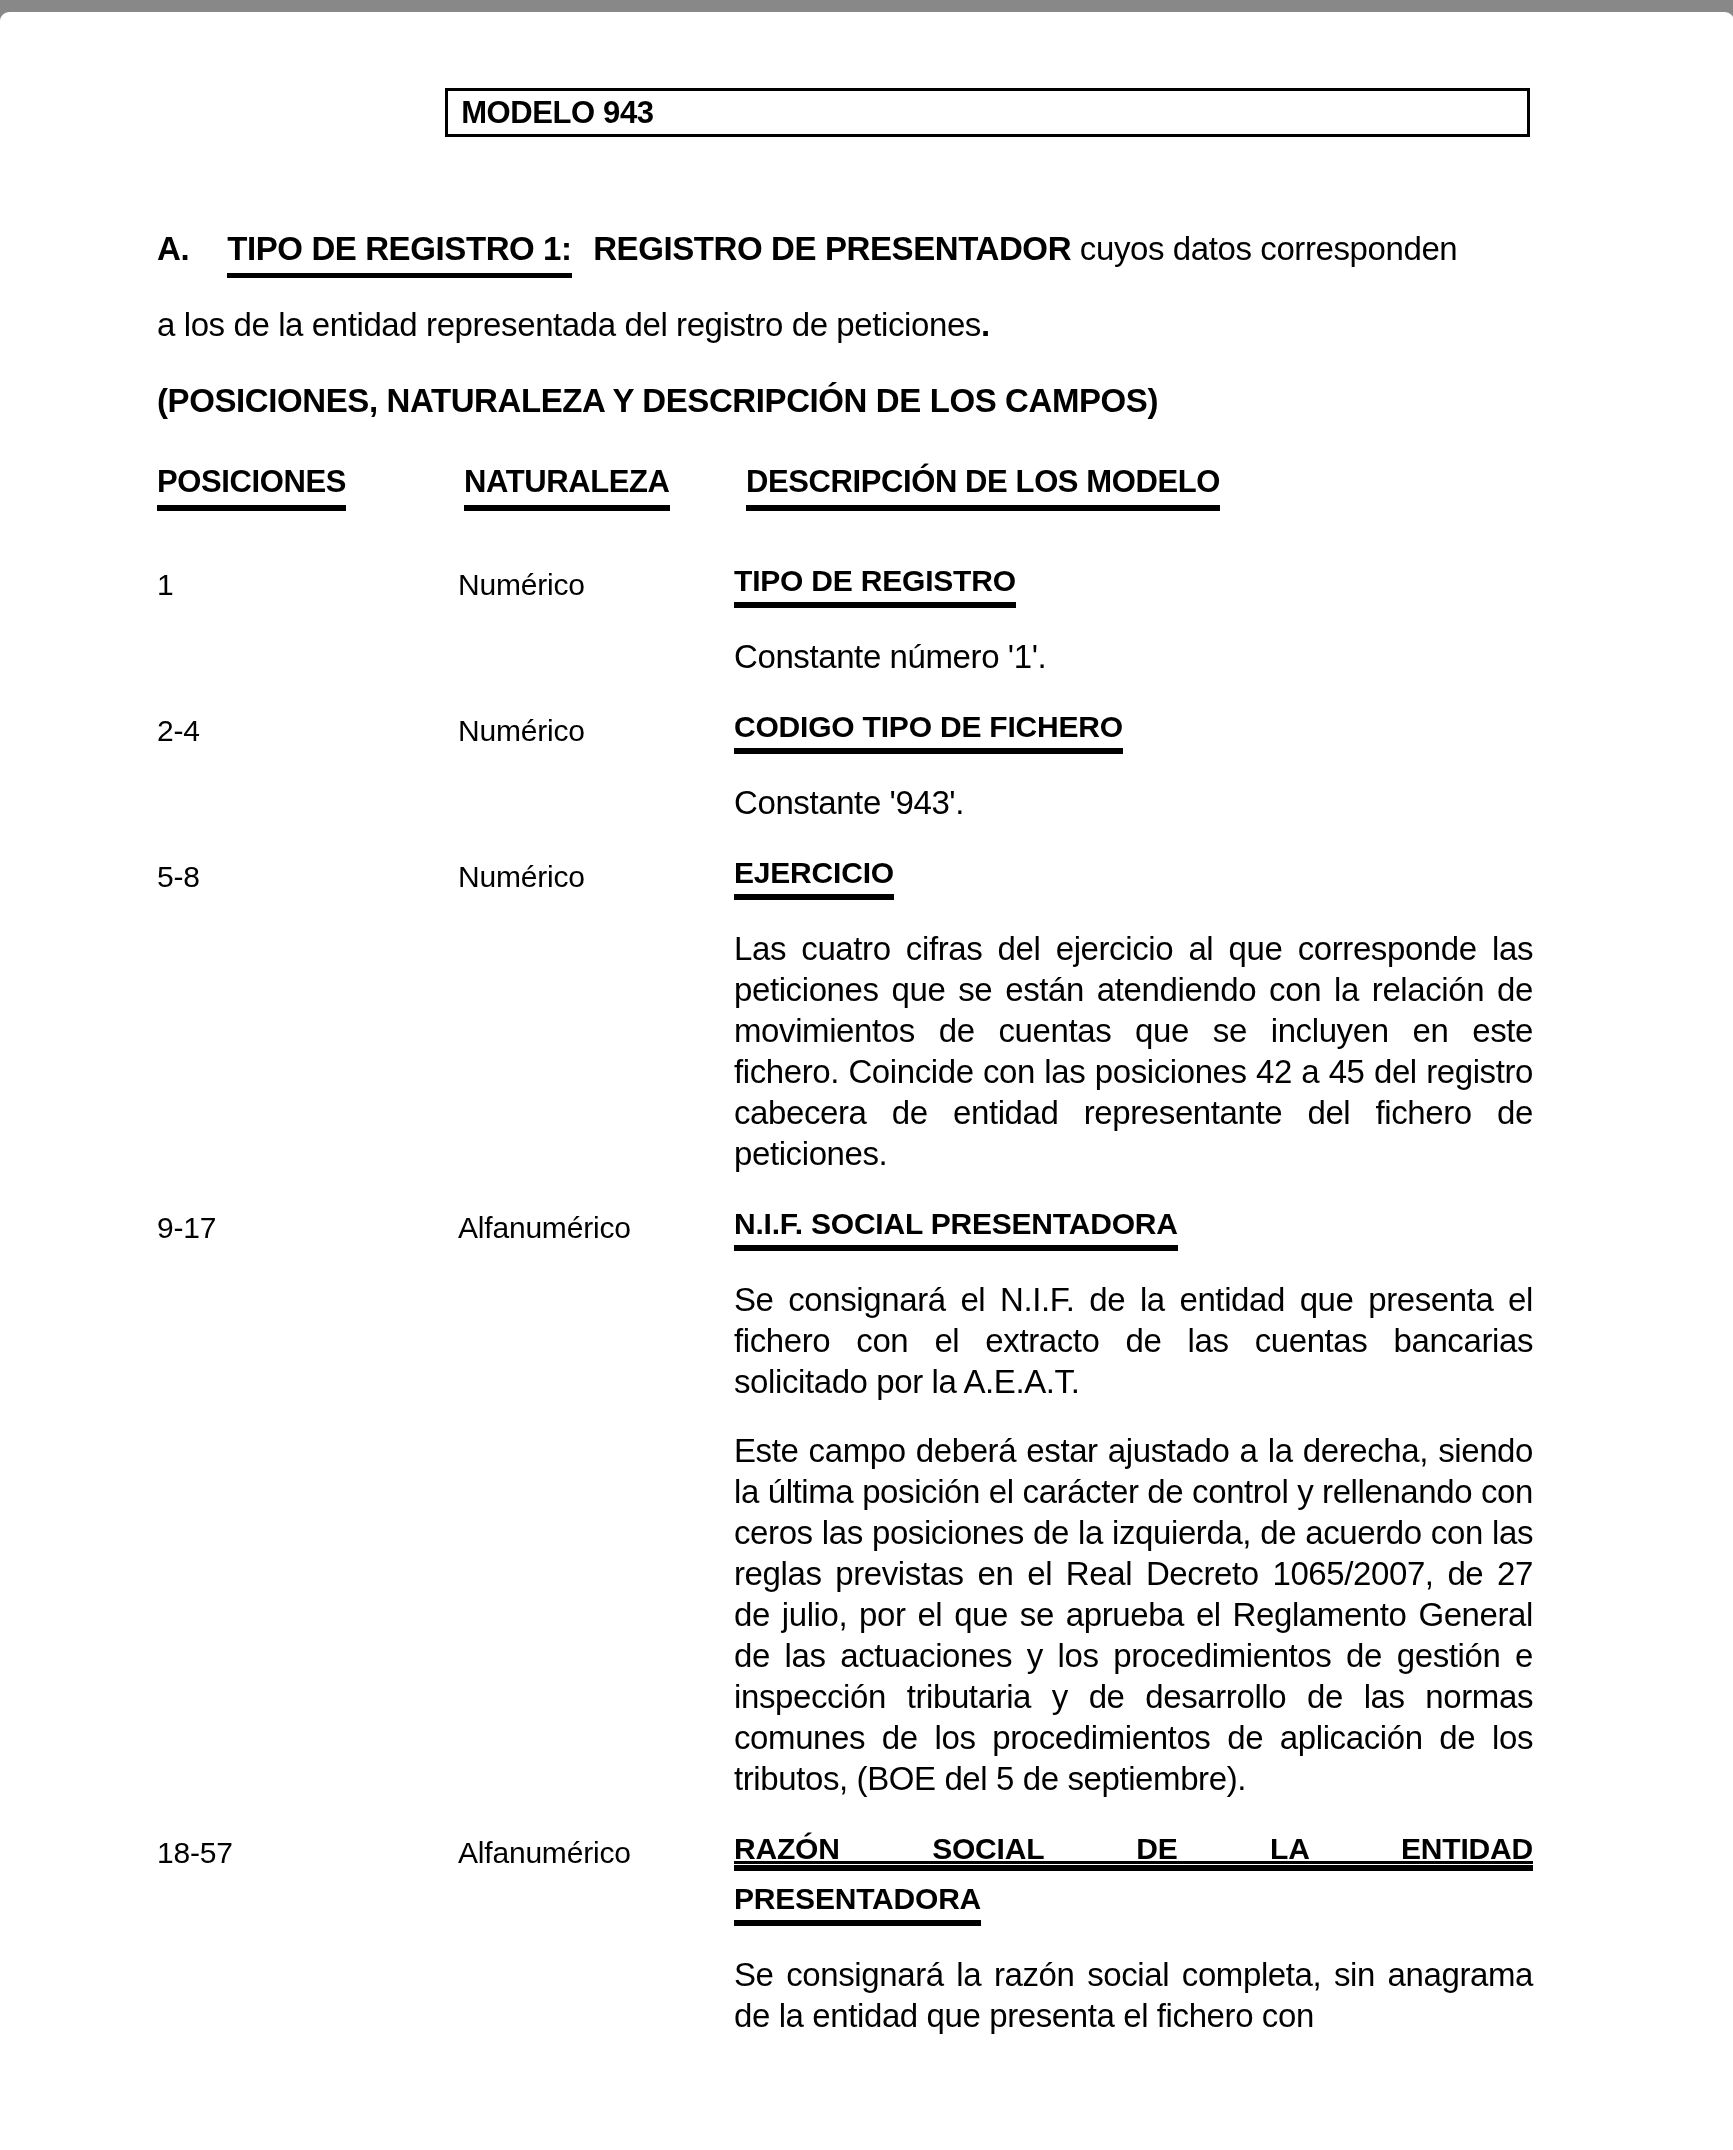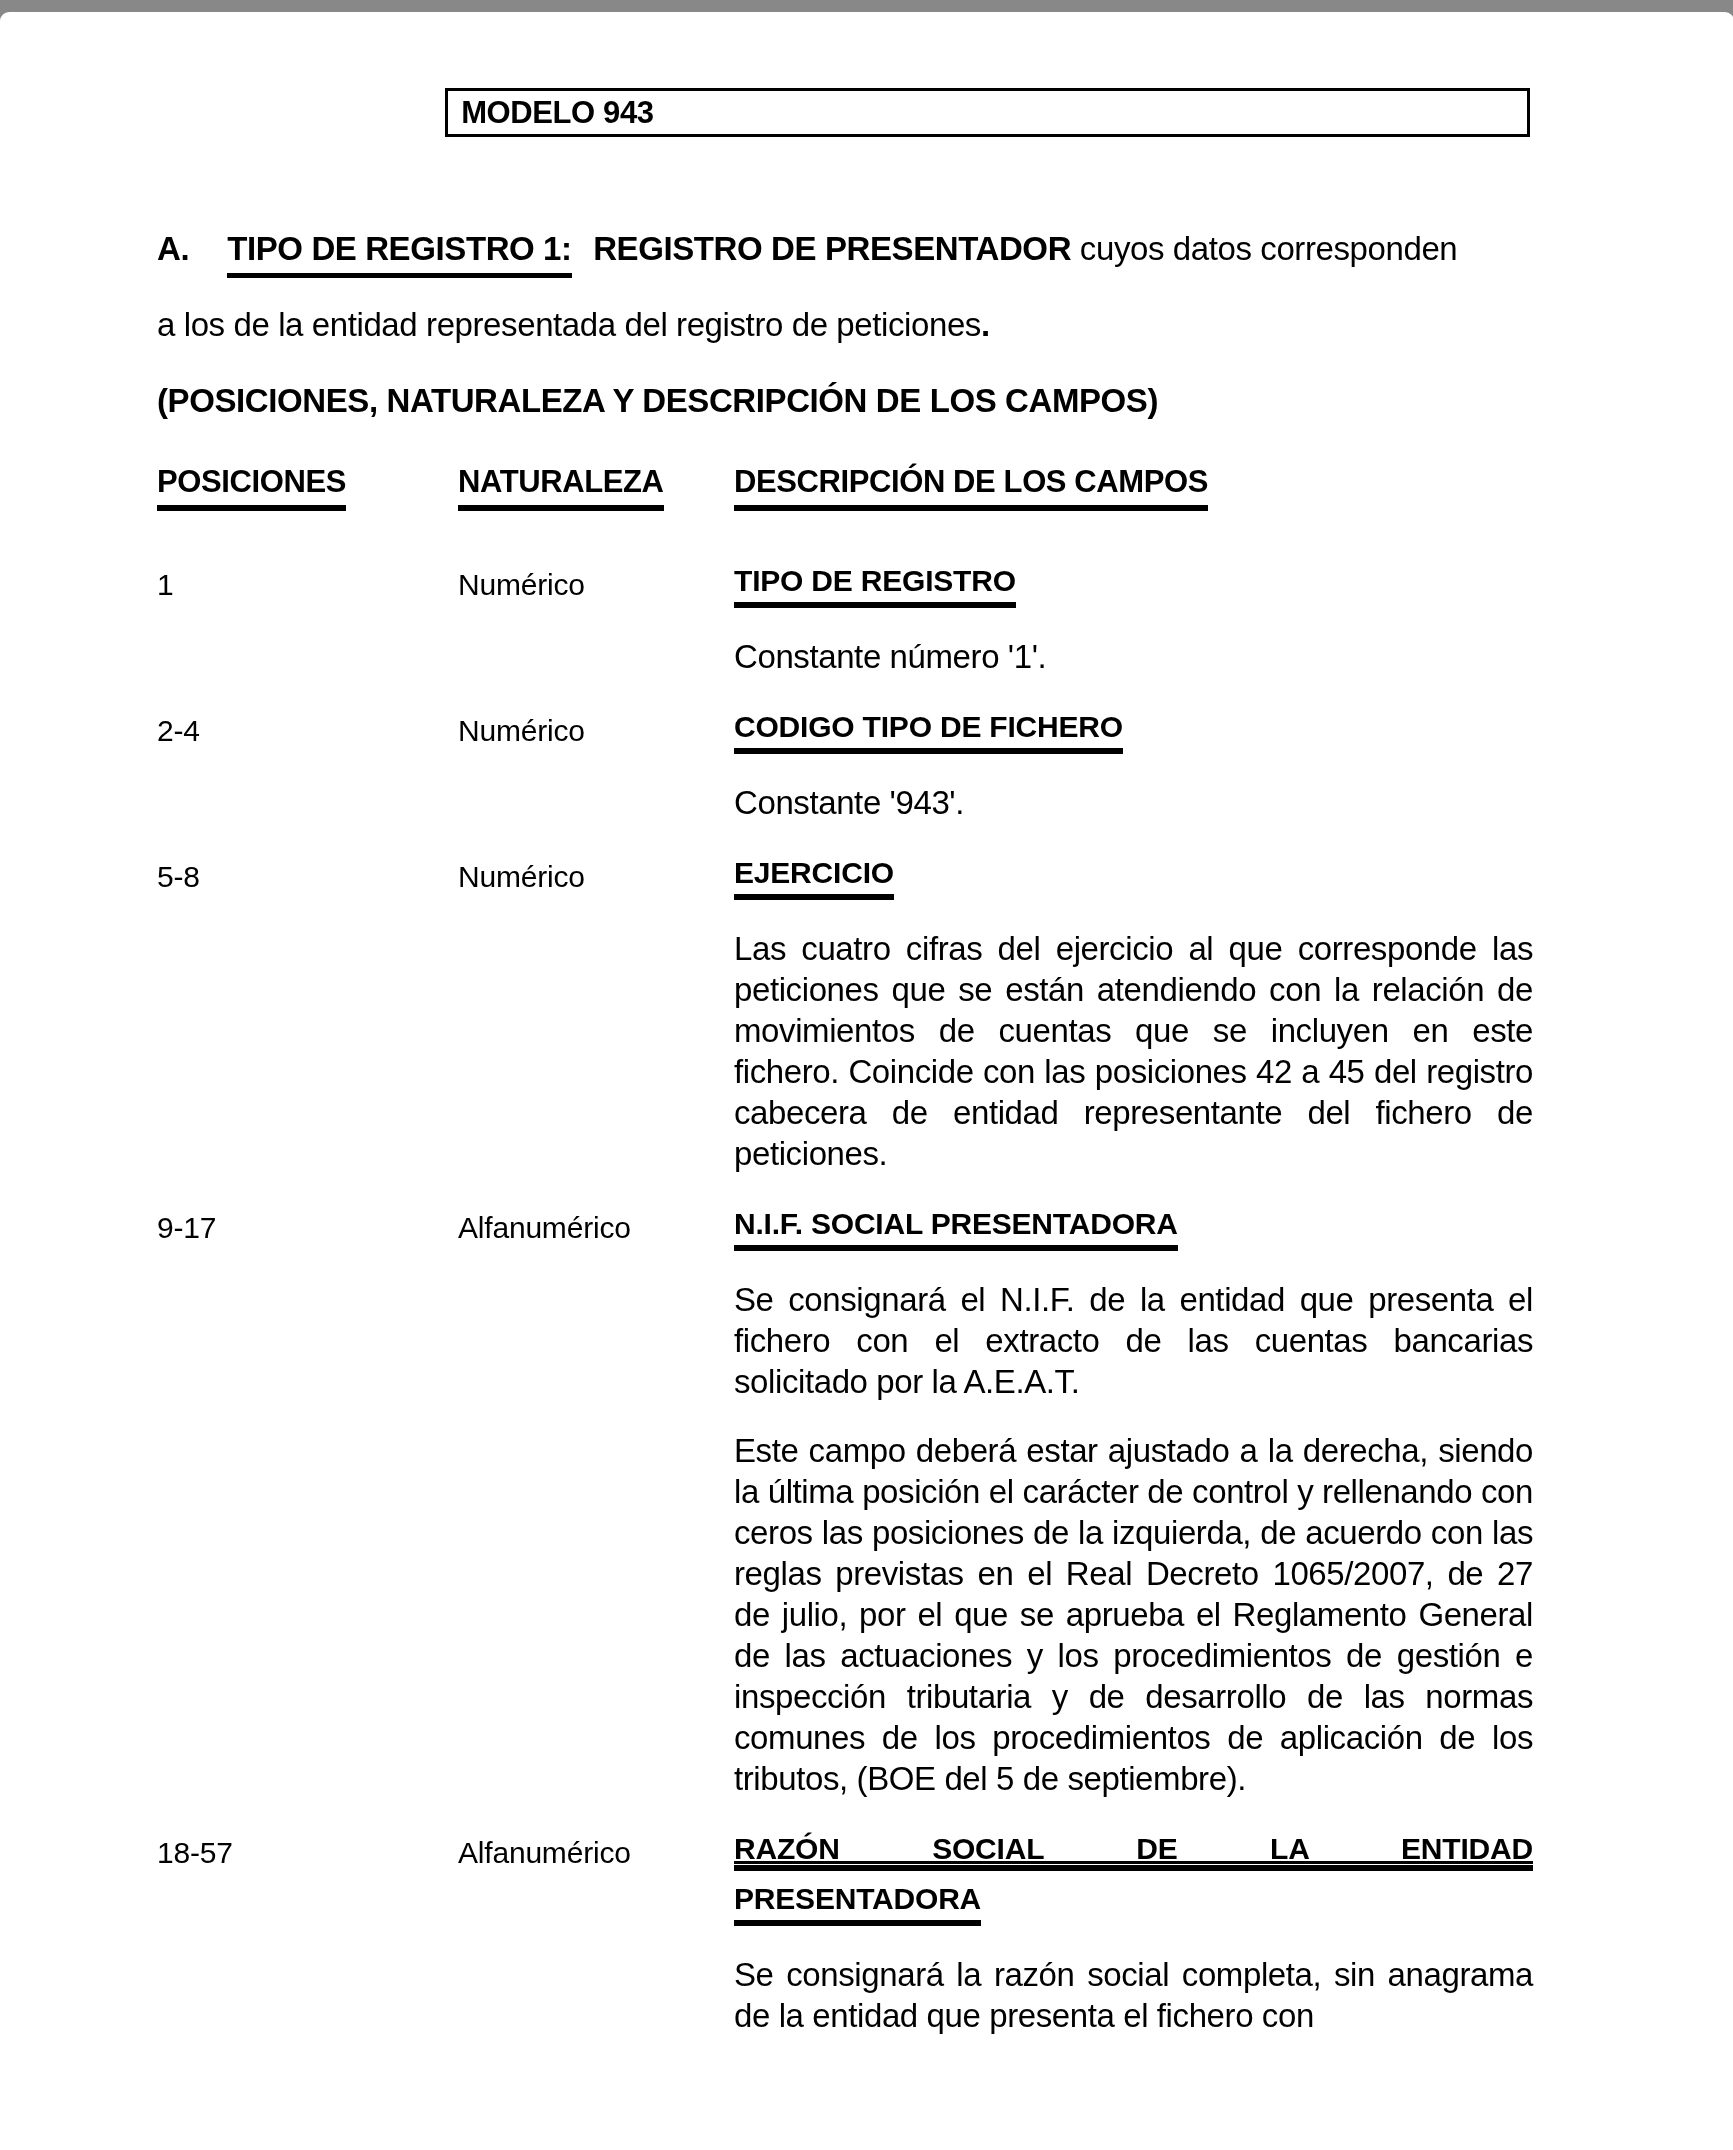--- a/index.html
+++ b/index.html
@@ -34,20 +34,21 @@
     border-bottom:5.8px solid #000;
     padding-bottom:6px;
     margin-right:21.5px;
     display:inline-block;
     line-height:1.1;
   }
   .thead{
     display:grid;grid-template-columns:301px 276px 799px;
     font-size:31px;font-weight:bold;letter-spacing:-0.4px;
     margin-bottom:53px;
+    gap:6px;
   }
   .thead .hcell span{
     display:inline-block;
     border-bottom:6.6px solid #000;
     padding-bottom:5.8px;
     line-height:1.1;
   }
   .trow{
     display:grid;grid-template-columns:301px 276px 799px;
     margin-bottom:33px;
@@ -95,21 +96,21 @@
 
     <div class="intro">
       <div class="intro-line"><span class="sec-letter">A.</span><span class="u-title">TIPO DE REGISTRO 1:</span><span class="b">REGISTRO DE PRESENTADOR</span><span> cuyos datos corresponden</span></div>
       <div><span>a los de la entidad representada del registro de peticiones</span><span class="b">.</span></div>
       <div class="b">(POSICIONES, NATURALEZA Y DESCRIPCIÓN DE LOS CAMPOS)</div>
     </div>
 
     <div class="thead">
       <div class="hcell"><span>POSICIONES</span></div>
       <div class="hcell"><span>NATURALEZA</span></div>
-      <div class="hcell"><span>DESCRIPCIÓN DE LOS CAMPOS</span></div>
+      <div class="hcell"><span>DESCRIPCIÓN DE LOS MODELO</span></div>
     </div>
 
     <div class="trow">
       <div class="pos-cell">1</div>
       <div class="nat-cell">Numérico</div>
       <div class="desc-cell">
         <div class="field-title"><span class="tspan">TIPO DE REGISTRO</span></div>
         <p class="dpara">Constante número '1'.</p>
       </div>
     </div>

